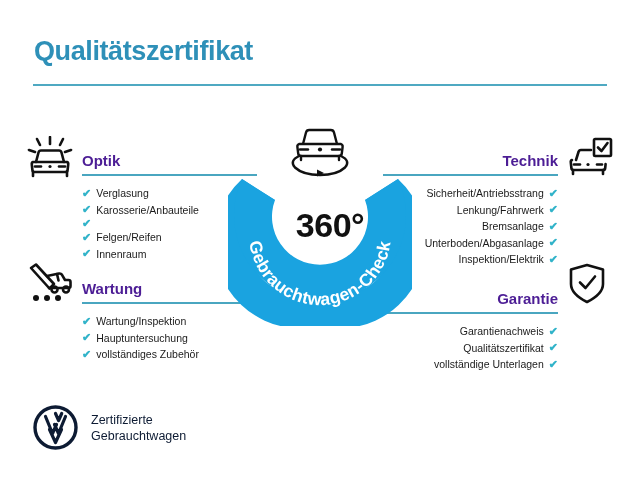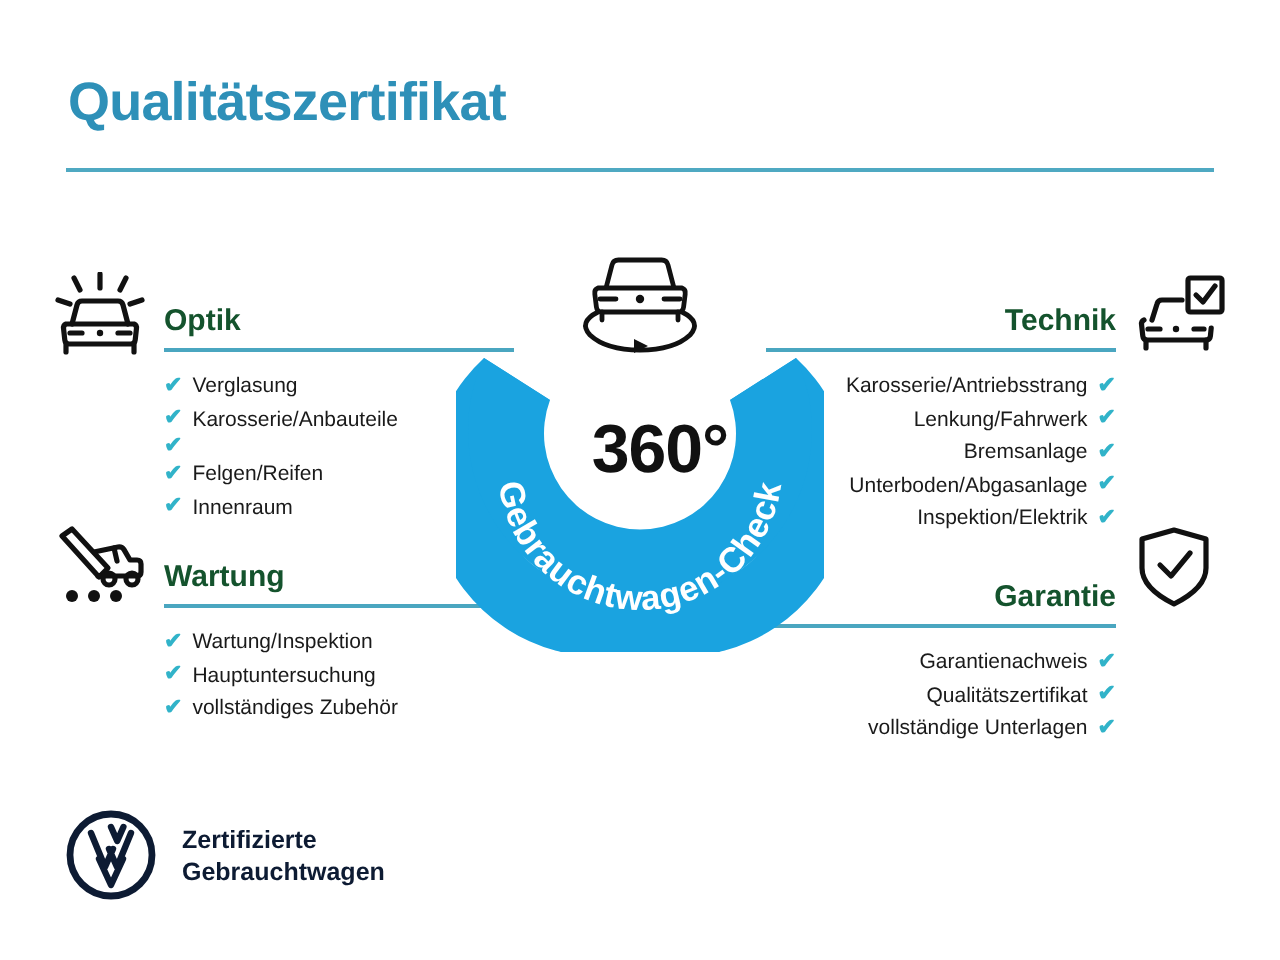--- a/index.html
+++ b/index.html
@@ -28,21 +28,21 @@
     width:574px;height:2px;
     background:#4fa9c2;
   }
 
   
   .sec{position:absolute;}
   .sec-head{
     position:relative;height:38px;
   }
   .sec-title{
-    font-size:15px;font-weight:bold;color:#14532d;
+    font-size:15px;font-weight:bold;color:#4c1d95;
     position:absolute;bottom:11px;
     white-space:nowrap;
   }
   .sec-rule{
     position:absolute;left:0;right:0;bottom:4px;
     height:2px;background:#4aa6c0;
   }
   .sec-list{list-style:none;margin:0;padding:0;margin-top:5px;}
   .sec-list li{
     font-size:10.5px;color:#1a1a1a;
@@ -100,21 +100,21 @@
   .car360 svg{display:block;width:100%;height:100%;}
 
   
   .footer{
     position:absolute;left:33px;top:405px;
     display:flex;align-items:center;gap:13px;
   }
   .vw-logo{width:45px;height:45px;}
   .vw-logo svg{display:block;width:100%;height:100%;}
   .footer-text{
-    font-size:12.5px;font-weight:bold;color:#0d1b33;
+    font-size:12.5px;font-weight:normal;color:#0d1b33;
     line-height:16px;white-space:nowrap;
   }
 </style>
 </head>
 <body>
 
 <div class="page">
 
   <div class="title">Qualitätszertifikat</div>
   <div class="title-rule"></div>
@@ -219,21 +219,21 @@
     </ul>
   </div>
 
   <div class="sec sec-right" id="sec-technik">
     <div class="sec-head">
       <div class="sec-title">Technik</div>
       <div class="sec-rule"></div>
     </div>
     <ul class="sec-list">
       <li>
-          <span>Karosserie/Antriebsstrang</span>
+          <span>Sicherheit/Antriebsstrang</span>
           <span class="chk">✔</span>
         </li>
       <li>
           <span>Lenkung/Fahrwerk</span>
           <span class="chk">✔</span>
         </li>
       <li>
           <span>Bremsanlage</span>
           <span class="chk">✔</span>
         </li>

